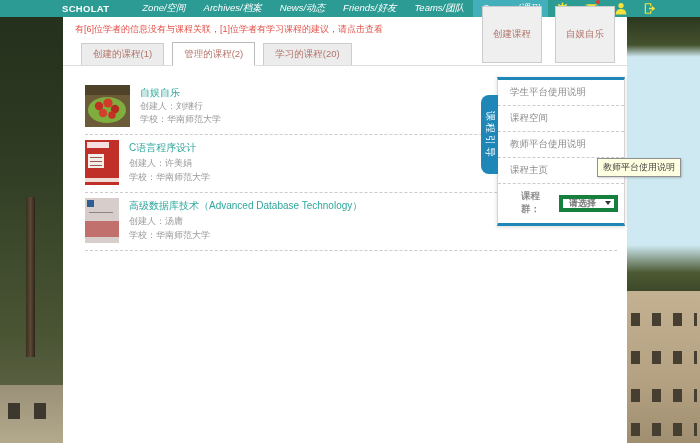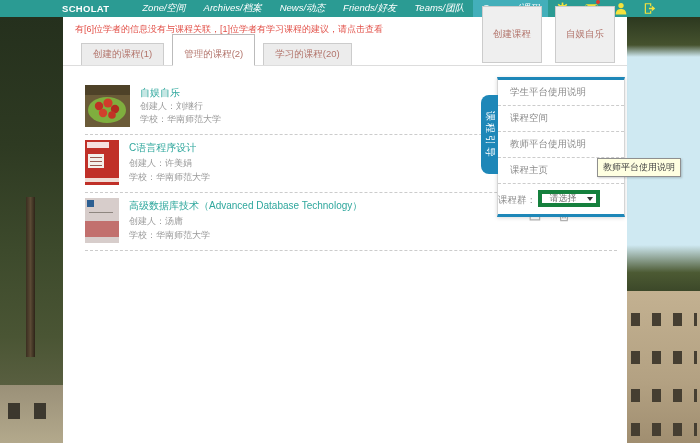--- a/index.html
+++ b/index.html
@@ -31,21 +31,21 @@
   .nav-icons .nicon { position:relative; width:13px; height:13px; display:flex; align-items:center; justify-content:center; cursor:pointer; }
   .badge-dot { position:absolute; right:-2px; top:-2px; width:4px; height:4px; border-radius:50%; background:#e03a2e; }
 
   
   .content { position:absolute; left:63px; top:17px; width:564px; height:426px; background:#fff; }
   .notice { padding:6px 0 4px 12px; font-size:9px; color:#E25048; white-space:nowrap; overflow:hidden; }
 
   .tabs-row { display:flex; align-items:flex-end; padding:4px 12px 0 18px; border-bottom:1px solid #ddd; height:26px; }
   .tab { font-size:9.5px; color:#B2746B; background:#ececec; border:1px solid #ccc; border-bottom:none;
     padding:4px 11px 4px; margin-right:8px; cursor:pointer; white-space:nowrap; }
-  .tab.active { background:#fff; border:1px solid #bbb; border-bottom:1px solid #fff; margin-bottom:-1px; padding-top:13px; }
+  .tab.active { background:#fff; border:1px solid #bbb; border-bottom:1px solid #fff; margin-bottom:-1px; padding-top:5px; }
   .tab-spacer { flex:1; }
   .btn { font-size:9.5px; color:#B2746B; background:#efefef; border:1px solid #ccc; padding:21px 10px;
     margin-left:13px; cursor:pointer; white-space:nowrap; margin-bottom:2px; }
 
   .course-list { padding:14px 10px 0 22px; }
   .course-item { display:flex; padding:5px 0 7px; border-bottom:1px dashed #ccc; }
   .thumb { flex:none; margin-right:10px; position:relative; overflow:hidden; }
   .thumb.t1 { width:45px; height:42px; }
   .thumb.t2, .thumb.t3 { width:34px; height:45px; }
   .thumb.t2 { background:#C03028; }
@@ -63,21 +63,21 @@
 
   
   .guide-panel { position:absolute; left:497px; top:77px; width:128px; background:#fff;
     border-top:3px solid #1E87B8; border-bottom:3px solid #1E87B8;
     border-left:1px solid #d5d5d5; border-right:1px solid #d5d5d5;
     box-shadow:0 1px 4px rgba(0,0,0,.15); z-index:20; }
   .guide-tab { position:absolute; left:-17px; top:15px; width:17px; height:79px; background:#1E87B8;
     border-radius:8px 0 0 8px; display:flex; align-items:center; justify-content:center; cursor:pointer; }
   .guide-tab span { transform:rotate(90deg); white-space:nowrap; color:#fff; font-size:10px; letter-spacing:2px; }
   .guide-item { font-size:9.5px; color:#8C8C8C; padding:6px 4px 6px 12px; border-bottom:1px dashed #ccc; cursor:pointer; white-space:nowrap; }
-  .guide-group { display:flex; align-items:flex-end; font-size:9.5px; color:#8C8C8C; padding:6px 6px 7px 0; }
+  .guide-group { display:flex; align-items:center; font-size:9.5px; color:#8C8C8C; padding:6px 6px 7px 23px;font-weight:bold; }
   .select-box { display:flex; align-items:center; width:62px; height:17px; border:4px solid #15803d; background:#fff; margin-left:2px; cursor:pointer; }
   .select-box .sel-text { flex:1; text-align:center; font-size:9px; color:#777; }
   .select-box .caret { width:12px; height:15px; display:flex; align-items:center; justify-content:center; }
   .caret i { width:0; height:0; border-left:3.5px solid transparent; border-right:3.5px solid transparent; border-top:4.5px solid #333; }
 
   .tooltip { position:absolute; left:597px; top:158px; background:#ffffe1; border:1px solid #8f8f8f;
     font-size:9px; color:#444; padding:2px 5px; z-index:40; white-space:nowrap; box-shadow:1px 1px 2px rgba(0,0,0,.2); }
 
   .panel-icons { position:absolute; left:528px; top:206px; display:flex; gap:12px; z-index:10; }
   .panel-icons .picon { width:16px; height:16px; cursor:pointer; }

